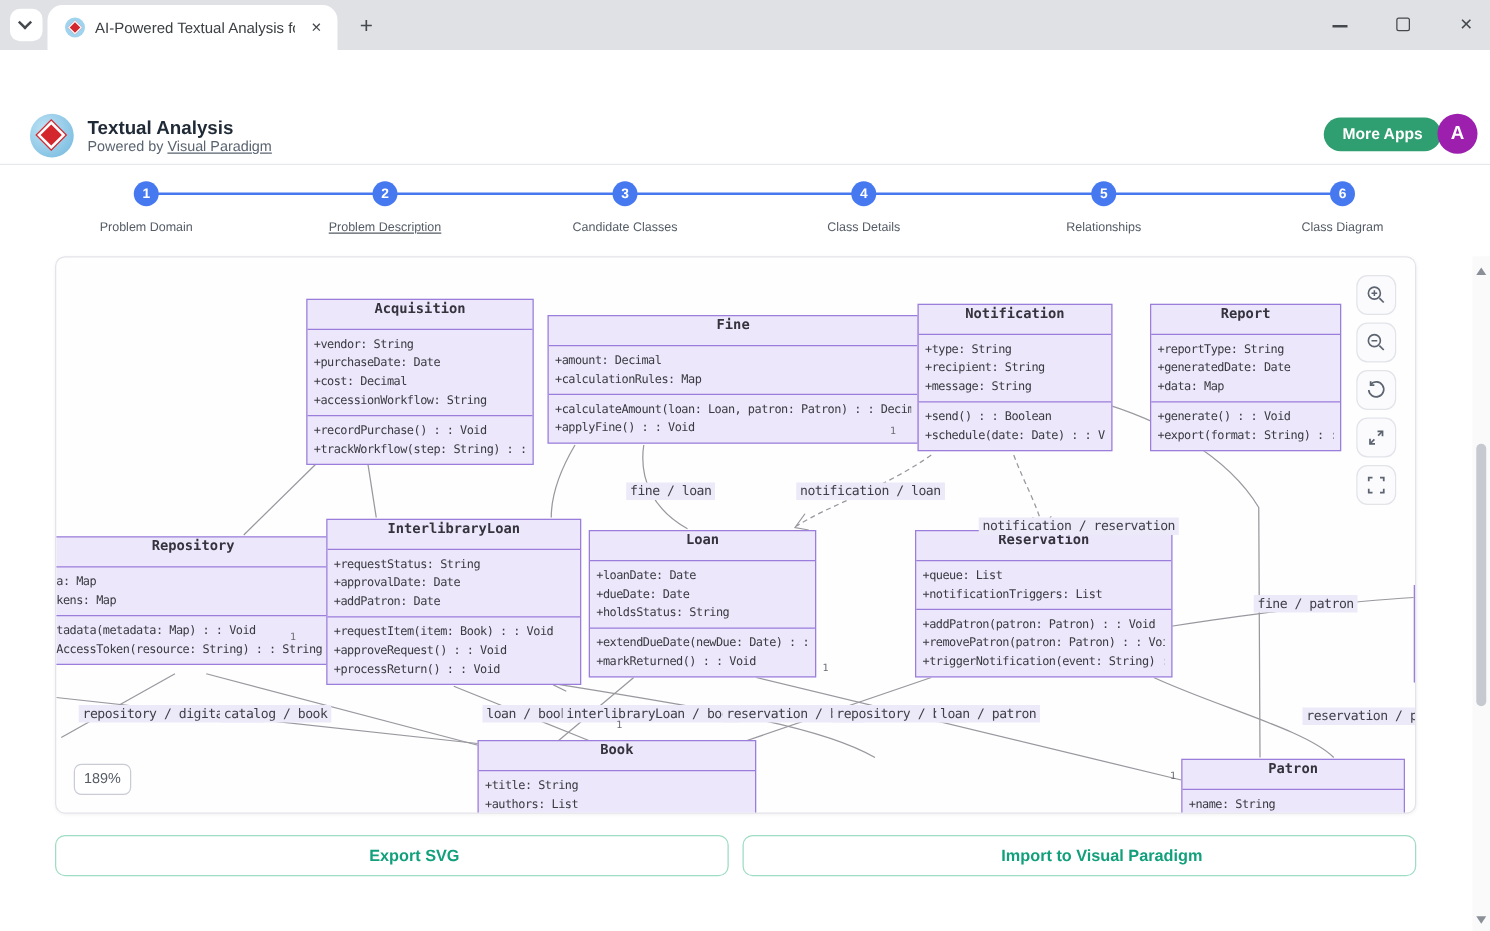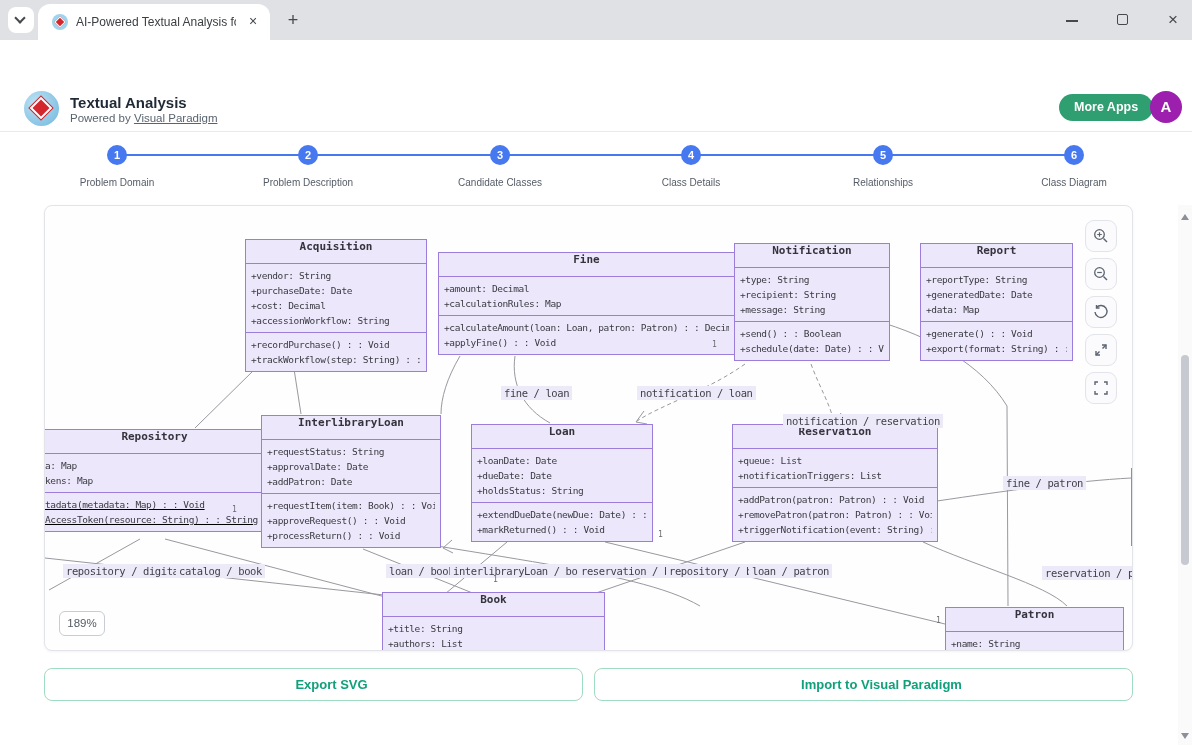--- a/index.html
+++ b/index.html
@@ -183,21 +183,21 @@
 
 <div class="stepper">
   <div class="step-line"></div>
   <div class="step-dot" style="left:117px;">1</div>
   <div class="step-dot" style="left:308px;">2</div>
   <div class="step-dot" style="left:500px;">3</div>
   <div class="step-dot" style="left:691px;">4</div>
   <div class="step-dot" style="left:883px;">5</div>
   <div class="step-dot" style="left:1074px;">6</div>
   <div class="step-label" style="left:117px;">Problem Domain</div>
-  <div class="step-label" style="left:308px;">Problem Description</div>
+  <div class="step-label" style="left:308px;text-decoration:underline;">Problem Description</div>
   <div class="step-label" style="left:500px;">Candidate Classes</div>
   <div class="step-label" style="left:691px;">Class Details</div>
   <div class="step-label" style="left:883px;">Relationships</div>
   <div class="step-label" style="left:1074px;">Class Diagram</div>
 </div>
 
 <div class="canvas">
   <svg class="edges" width="1089" height="446" viewBox="0 0 1089 446">
     <g fill="none" stroke="#98989f" stroke-width="1">
       <path d="M470,150 C466,178 478,202 505,217"></path>
@@ -272,26 +272,26 @@
         <div class="uml-line">+generate() : : Void</div>
         <div class="uml-line">+export(format: String) : : String</div>
       </div>
   </div>
   <div class="uml-class clip-left" style="left:0;top:223px;width:220px;">
     <div class="uml-title">Repository</div>
     <div class="uml-attrs" style="padding-left:0;">
         <div class="uml-line">a: Map</div>
         <div class="uml-line">kens: Map</div>
       </div>
-    <div class="uml-methods" style="padding-left:0;text-decoration:underline;">
+    <div class="uml-methods" style="padding-left:0;">
         <div class="uml-line">tadata(metadata: Map) : : Void</div>
         <div class="uml-line">AccessToken(resource: String) : : String</div>
       </div>
   </div>
-  <div class="uml-class" style="left:216px;top:209px;width:180px;">
+  <div class="uml-class" style="left:216px;top:209px;width:204px;">
     <div class="uml-title">InterlibraryLoan</div>
     <div class="uml-attrs">
         <div class="uml-line">+requestStatus: String</div>
         <div class="uml-line">+approvalDate: Date</div>
         <div class="uml-line">+addPatron: Date</div>
       </div>
     <div class="uml-methods">
         <div class="uml-line">+requestItem(item: Book) : : Void</div>
         <div class="uml-line">+approveRequest() : : Void</div>
         <div class="uml-line">+processReturn() : : Void</div>

